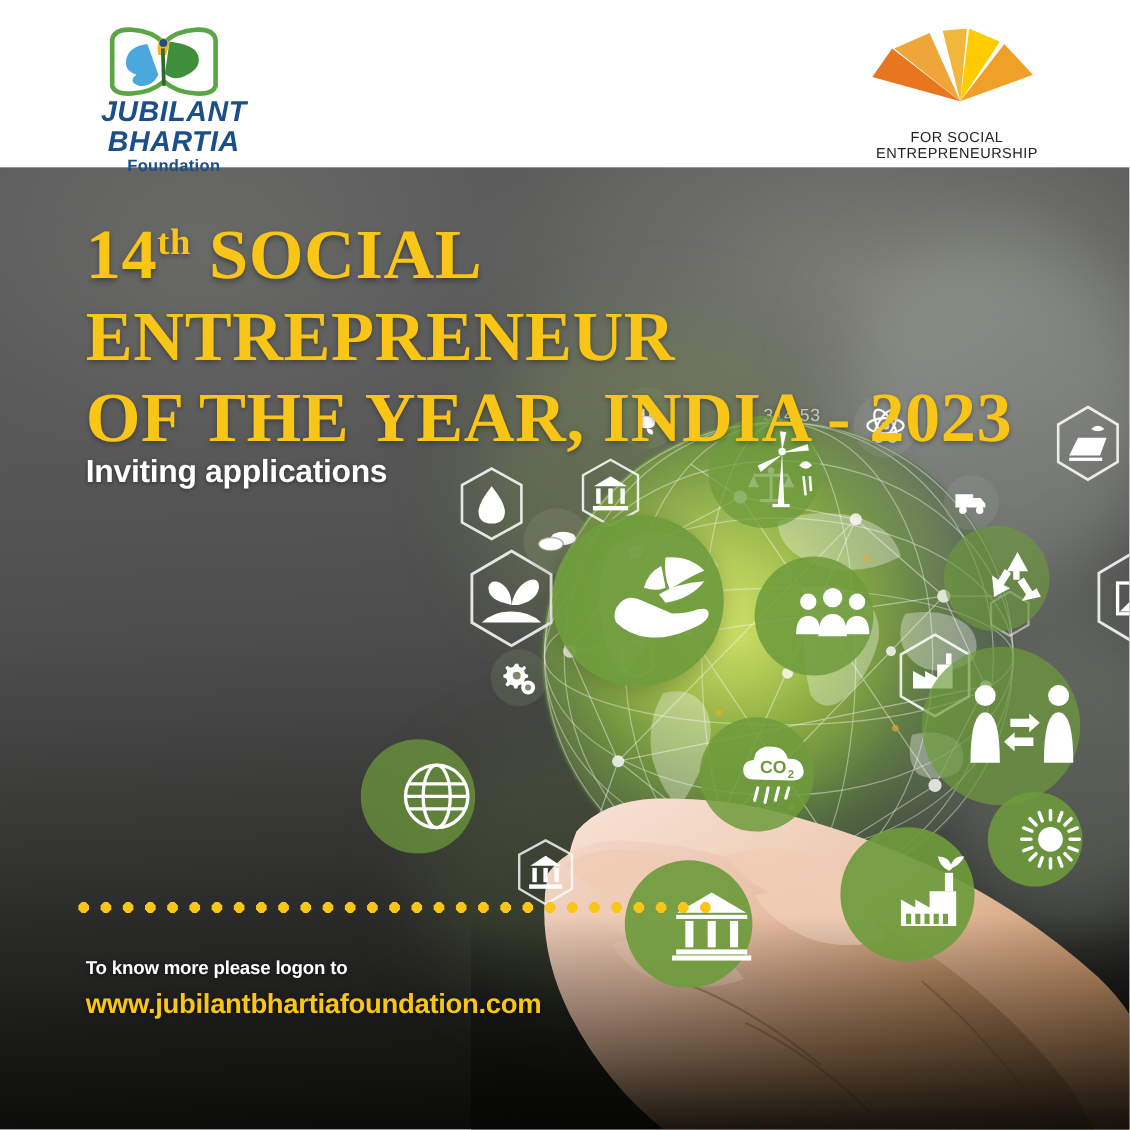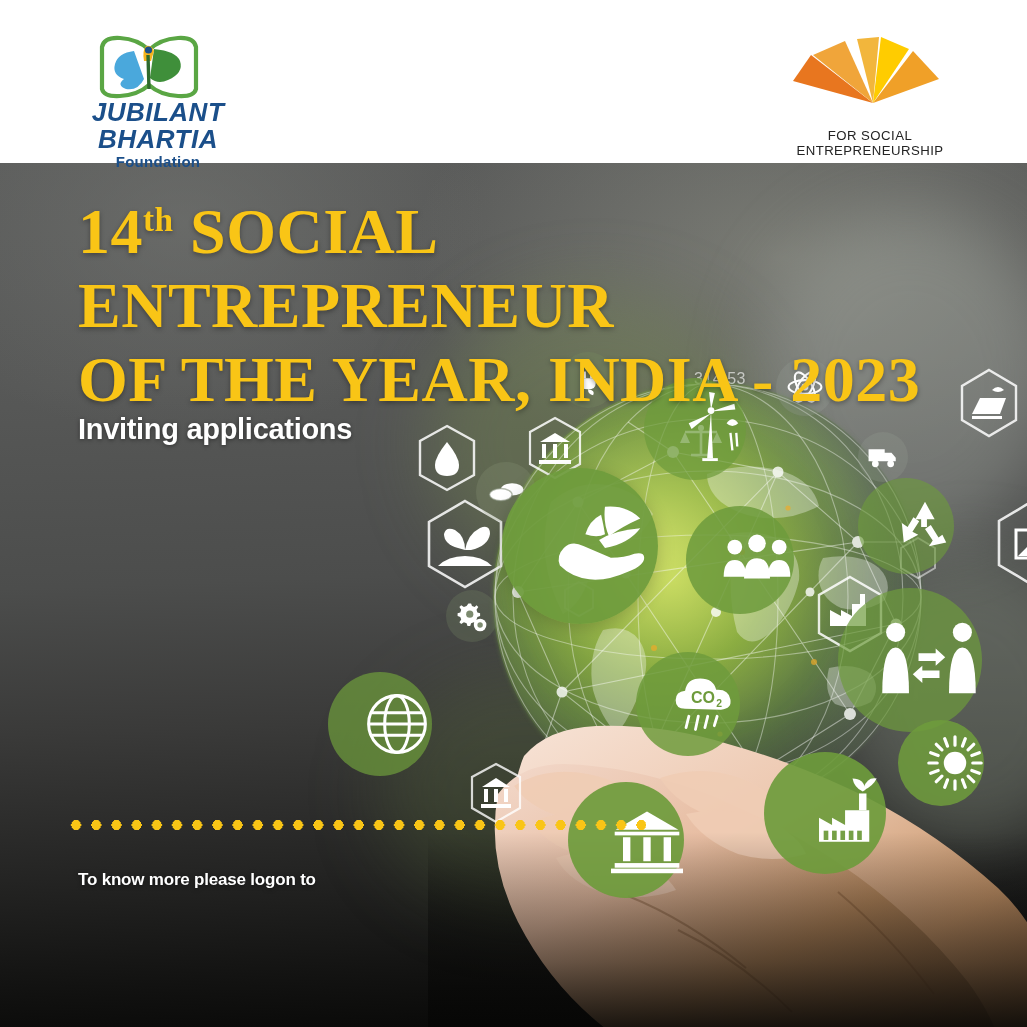--- a/index.html
+++ b/index.html
@@ -4,21 +4,21 @@
 <style>
   html,body{margin:0;padding:0;}
   body{
     width:1027px;height:1027px;overflow:hidden;
     font-family:"Liberation Sans",sans-serif;
     background:#fff;
   }
   #poster{position:relative;width:1027px;height:1027px;overflow:hidden;background:#fff;}
 
   
-  .header{position:absolute;left:0;top:0;width:1027px;height:152px;background:#ffffff;z-index:40;margin-top:11px;}
+  .header{position:absolute;left:0;top:0;width:1027px;height:152px;background:#ffffff;z-index:40;}
 
   
   .jb-logo{position:absolute;left:58px;top:22px;width:200px;height:118px;}
   .jb-mark{position:absolute;left:36px;top:0;width:110px;height:70px;}
   .jb-text{position:absolute;left:0;top:66px;width:200px;text-align:center;color:#1b4f8a;line-height:1.0;}
   .jb-l1{font-size:26px;font-weight:bold;font-style:italic;letter-spacing:.5px;}
   .jb-l2{font-size:26px;font-weight:bold;font-style:italic;letter-spacing:.5px;margin-top:1px;}
   .jb-l3{font-size:15px;font-weight:bold;letter-spacing:.3px;margin-top:2px;}
 
   
@@ -508,16 +508,17 @@
     </div>
 
     <div class="lede">
       <div class="b1">Inviting applications</div>
     </div>
 
     <div class="dots"></div>
 
     <div class="cta">
       <div class="c1">To know more please logon to</div>
+      <div class="c2">www.jubilantbhartiafoundation.com</div>
     </div>
 
   </div>
 </div>
 
 </body></html>

